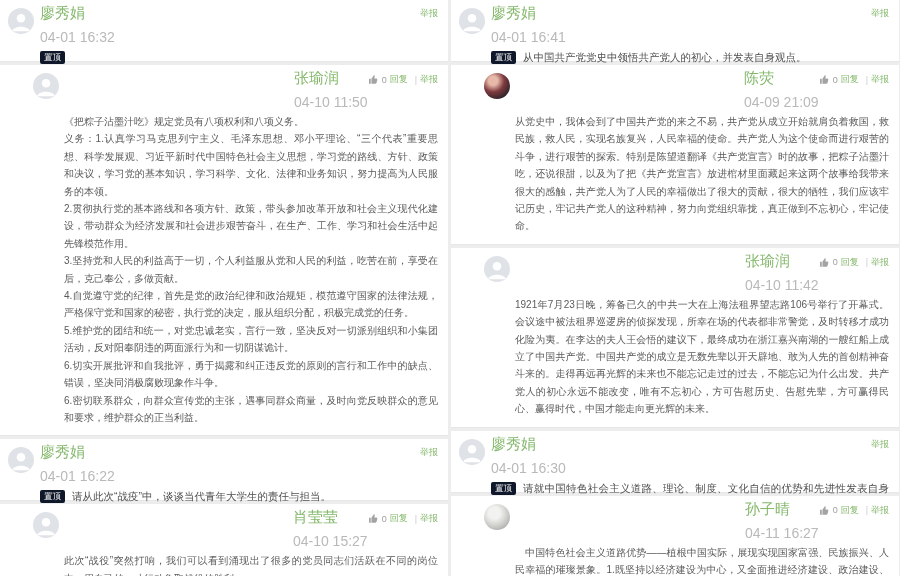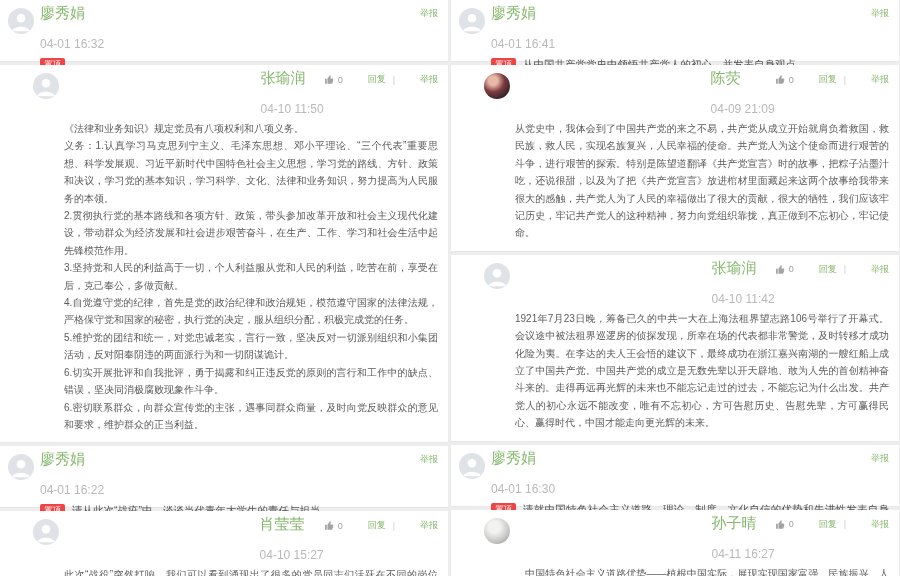--- a/index.html
+++ b/index.html
@@ -15,38 +15,38 @@
   .avatar{
     position:absolute;width:26px;height:26px;border-radius:50%;
     background:#dfe2e7;top:8px;overflow:hidden;
   }
   .topic .avatar{left:8px;}
   .reply .avatar{left:33px;}
   .avatar svg{display:block;width:100%;height:100%;}
   .avatar.av-photo-dark{background:radial-gradient(circle at 35% 30%,#e8b9a8 18%,#7e3b3f 45%,#2a2228 80%);}
   .avatar.av-photo-light{background:radial-gradient(circle at 40% 35%,#f2f2f0 25%,#c9c9c6 60%,#8f9092 100%);}
   .author{color:#84b86b;font-size:15px;line-height:12px;}
-  .time{color:#b9b9b9;font-size:12px;line-height:10px;margin-top:20px;}
+  .time{color:#b9b9b9;font-size:14px;line-height:10px;margin-top:13px;}
   .content{color:#5a5a5a;font-size:10px;line-height:17.4px;margin-top:6px;text-align:justify;}
   .topic .content{margin-top:7px;display:flex;align-items:flex-start;}
   .badge{
-    display:inline-block;background:#ef4444;color:#fff;font-size:8.5px;
+    display:inline-block;background:#0f172a;color:#fff;font-size:8.5px;
     line-height:13px;padding:0 4px;border-radius:2px;margin-right:7px;flex:none;margin-top:2px;
   }
   .topic-title{color:#4f4f4f;font-size:10.5px;line-height:17px;}
   .top-report{position:absolute;top:7px;right:10px;color:#84b86b;font-size:9px;cursor:pointer;text-decoration:none;}
   .actions{display:flex;justify-content:flex-end;align-items:center;margin-top:9px;color:#9d9d9d;font-size:9px;}
   .actions .act{display:flex;align-items:center;margin-left:15px;cursor:pointer;}
   .actions .act.share{margin-left:20px;}
   .icon{display:inline-block;line-height:0;}
   .like-count{margin-left:3px;color:#9d9d9d;}
   .reply-head{display:flex;justify-content:flex-end;align-items:flex-start;}
   .reply-actions{display:flex;align-items:center;font-size:9px;color:#9d9d9d;margin-top:1px;}
   .reply-actions .like{display:flex;align-items:center;cursor:pointer;}
-  .reply-actions .lnk{color:#84b86b;cursor:pointer;margin-left:25px;text-decoration:none;}
+  .reply-actions .lnk{color:#84b86b;cursor:pointer;margin-left:3px;text-decoration:none;}
   .reply-actions .sep{color:#cccccc;margin-left:7px;}
   .content .para{margin:0;}
 </style>
 </head>
 <body>
 
 <div class="wrap">
   <div class="col">
       <div class="post topic">
     <a class="top-report">举报</a>
@@ -111,21 +111,21 @@
                 </svg>
           </span>
           <span class="like-count">0</span>
         </span>
         <a class="lnk">回复</a>
         <span class="sep">|</span>
         <a class="lnk">举报</a>
       </div>
     </div>
     <div class="content">
-          <div class="para">《法律和业务知识》规定党员有八项权利和八项义务。</div>
+          <div class="para">《把粽子沾墨汁吃》规定党员有八项权利和八项义务。</div>
           <div class="para">义务：1.认真学习马克思列宁主义、毛泽东思想、邓小平理论、“三个代表”重要思想、科学发展观、习近平新时代中国特色社会主义思想，学习党的路线、方针、政策和决议，学习党的基本知识，学习科学、文化、法律和业务知识，努力提高为人民服务的本领。</div>
           <div class="para">2.贯彻执行党的基本路线和各项方针、政策，带头参加改革开放和社会主义现代化建设，带动群众为经济发展和社会进步艰苦奋斗，在生产、工作、学习和社会生活中起先锋模范作用。</div>
           <div class="para">3.坚持党和人民的利益高于一切，个人利益服从党和人民的利益，吃苦在前，享受在后，克己奉公，多做贡献。</div>
           <div class="para">4.自觉遵守党的纪律，首先是党的政治纪律和政治规矩，模范遵守国家的法律法规，严格保守党和国家的秘密，执行党的决定，服从组织分配，积极完成党的任务。</div>
           <div class="para">5.维护党的团结和统一，对党忠诚老实，言行一致，坚决反对一切派别组织和小集团活动，反对阳奉阴违的两面派行为和一切阴谋诡计。</div>
           <div class="para">6.切实开展批评和自我批评，勇于揭露和纠正违反党的原则的言行和工作中的缺点、错误，坚决同消极腐败现象作斗争。</div>
           <div class="para">6.密切联系群众，向群众宣传党的主张，遇事同群众商量，及时向党反映群众的意见和要求，维护群众的正当利益。</div>
         </div>
   </div>
       <div class="post topic">

